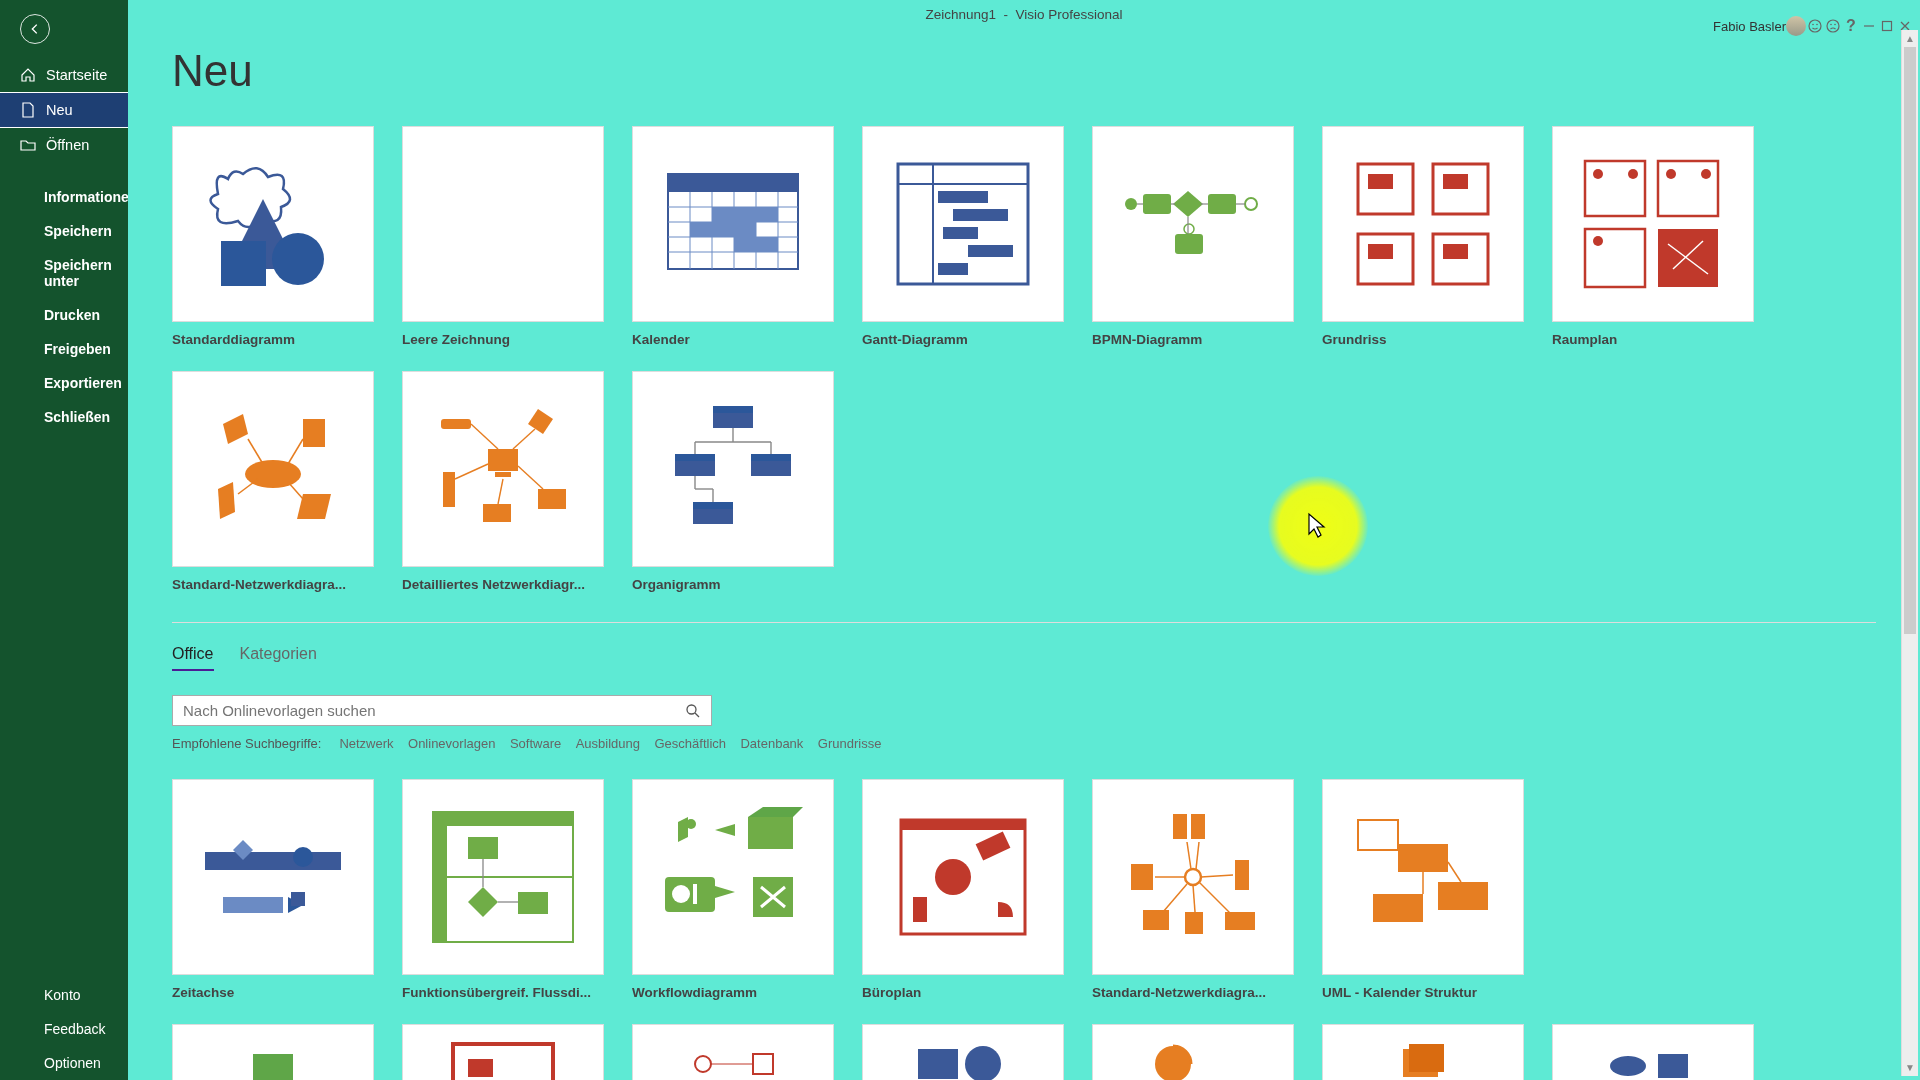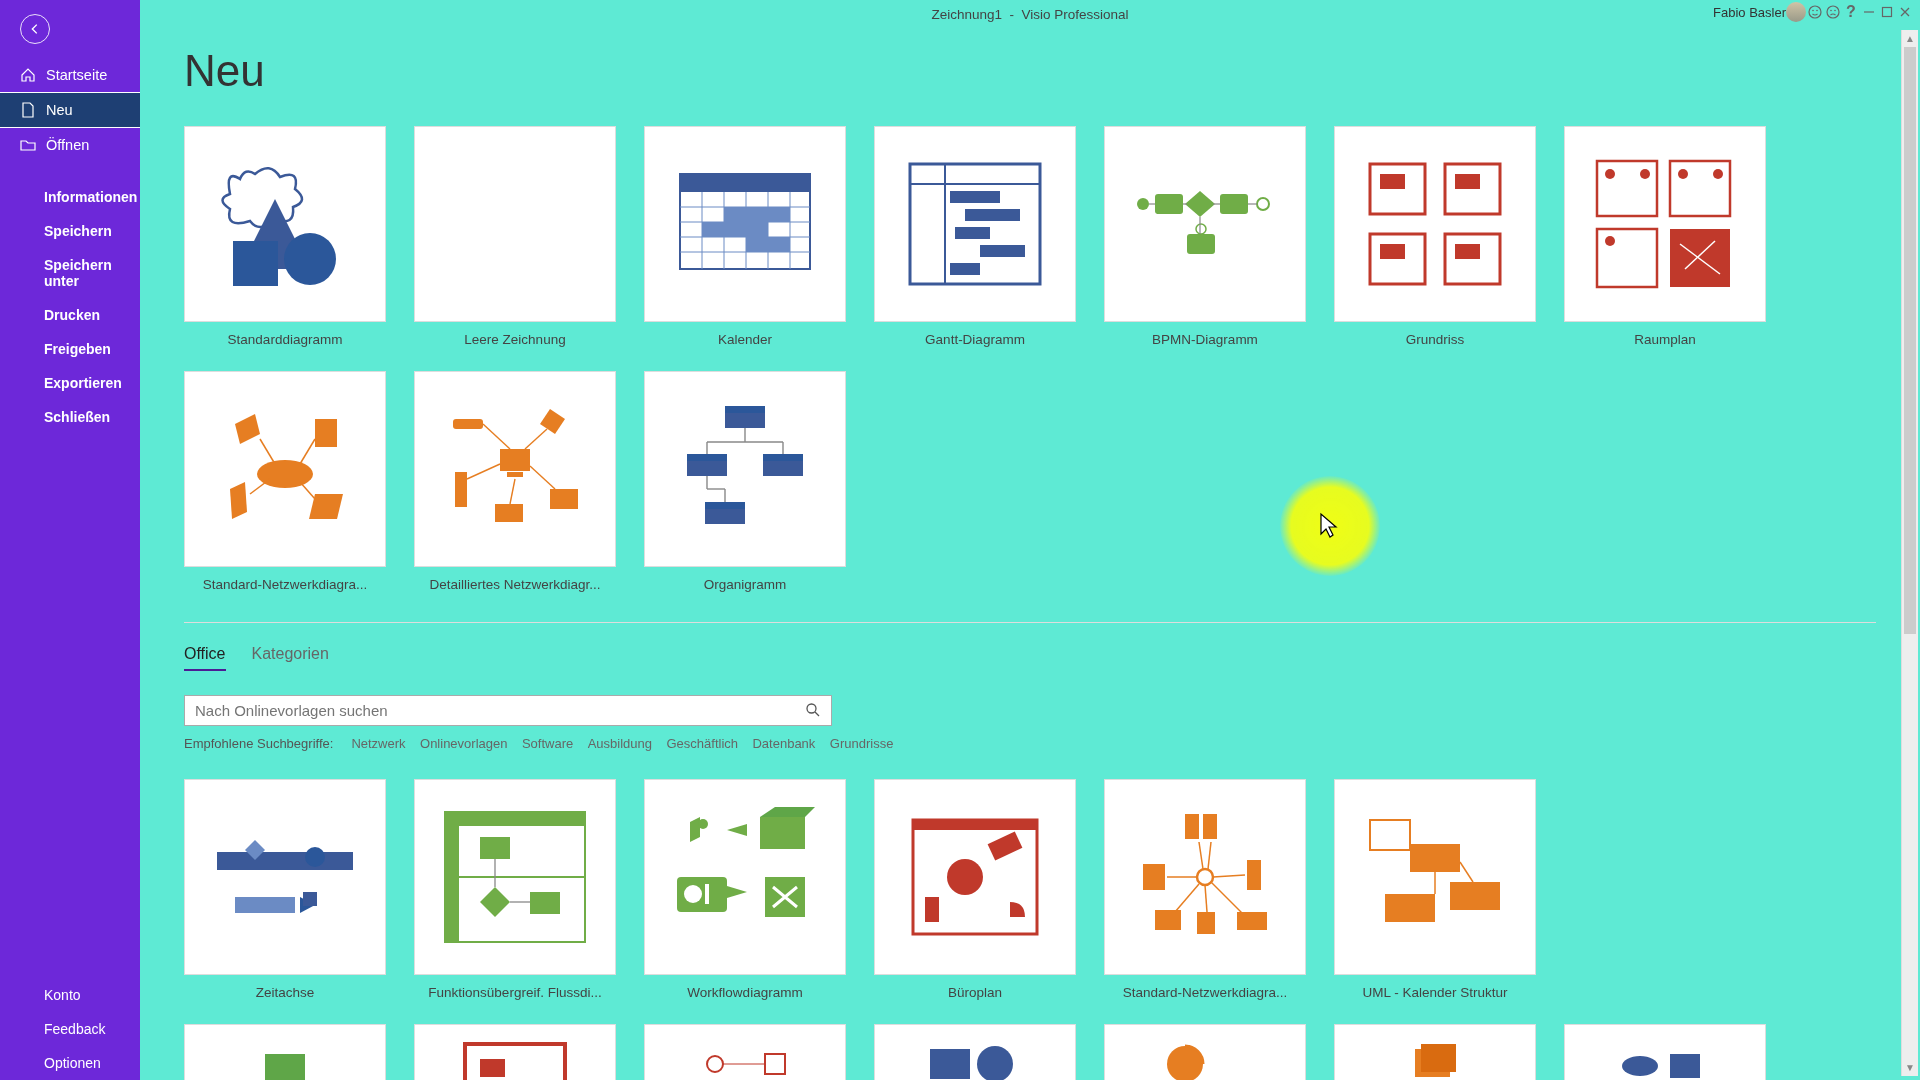--- a/index.html
+++ b/index.html
@@ -1,60 +1,60 @@
 <!DOCTYPE html>
 <html><head>
 <meta charset="utf-8">
 <style>
 * { margin: 0; padding: 0; box-sizing: border-box; font-family: "Segoe UI", Arial, sans-serif; }
 html, body { width: 1920px; height: 1080px; overflow: hidden; background: #f0f0f0; }
 
 .app { display: flex; width: 100%; height: 100%; }
 
 
-.sidebar { width: 140px; background: #6d28d9; display: flex; flex-direction: column; color: #fff; }
+.sidebar { width: 128px; background: #14532d; display: flex; flex-direction: column; color: #fff; }
 .back-btn { height: 58px; display: flex; align-items: center; padding-left: 20px; cursor: pointer; }
 .back-circle { width: 30px; height: 30px; border: 1.5px solid rgba(255,255,255,0.85); border-radius: 50%; display:flex; align-items:center; justify-content:center; }
 .nav-item { display: flex; align-items: center; padding: 9px 20px; font-size: 14.5px; cursor: pointer; gap: 10px; }
 .nav-item.active { background: #1e3f73; border: 1.5px solid #fff; margin: 0 -1px; }
 .nav-item .ico { width: 16px; height: 16px; display:flex; align-items:center; justify-content:center; }
 .nav-spacer { flex: 1; }
 .nav-item.sub { padding-left: 44px; font-size: 14px; font-weight: bold; }
 .nav-bottom .nav-item { padding-left: 44px; font-size: 14px; }
 
 
 .main { flex: 1; background: #5eead4; position: relative; display:flex; flex-direction:column; }
 
 
 .titlebar { height: 28px; display:flex; align-items:center; position:relative; }
 .titlebar .title { position:absolute; left:50%; transform:translateX(-50%); font-size: 13.5px; color:#444; }
-.titlebar .right { position:absolute; right:6px; top:2px; display:flex; align-items:center; gap:0;text-align:right; }
+.titlebar .right { position:absolute; right:6px; top:16px; display:flex; align-items:center; gap:0;text-align:right; }
 .titlebar .user { font-size: 13px; color:#333; }
 .avatar { width:20px; height:20px; border-radius:50%; background:linear-gradient(#d0c4a6,#998); }
 .winbtn { width:18px; height:18px; display:flex; align-items:center; justify-content:center; color:#555; cursor:pointer; }
 
 
 .content { flex:1; padding: 0 44px 0 44px; overflow-y:auto; position:relative; }
 .page-title { font-size: 44px; font-weight: 300; color:#333; margin: 18px 0 30px 0; }
 
 
 .grid { display:flex; flex-wrap:wrap; gap: 24px 28px; }
-.tile { width: 202px; display:flex; flex-direction:column; align-items:center; cursor:pointer; }
+.tile { width: 202px; display:flex; flex-direction:column; align-items:flex-start; cursor:pointer;font-weight:bold; }
 .thumb { width: 202px; height: 196px; border:1px solid #ddd; background:#fff; display:flex; align-items:center; justify-content:center; }
 .tile-label { font-size: 13.5px; color:#444; margin-top: 10px; text-align:center; }
 
 hr.section { border:none; border-top:1px solid #ddd; margin: 30px 0 22px 0; }
 
 
 .tabs { display:flex; gap: 26px; margin-bottom: 24px; }
 .tab { font-size: 16px; color:#666; padding-bottom:6px; cursor:pointer; }
 .tab.active { color:#222; border-bottom: 2px solid #4c1d95; }
 
 
-.search-wrap { width: 648px; border:1px solid #aaa; background:#fff; display:flex; padding: 6px 10px; margin-bottom: 10px; }
+.search-wrap { width: 540px; border:1px solid #aaa; background:#fff; display:flex; align-items:center; padding: 6px 10px; margin-bottom: 10px; }
 .search-wrap input { flex:1; border:none; outline:none; font-size:15px; background:transparent; }
 .search-ico { width:16px; height:16px; color:#555; cursor:pointer; }
 
 .suggest-row { display:flex; align-items:center; gap: 18px; font-size: 13px; color:#666; margin-bottom: 28px; }
 .suggest-row .lbl { color:#555; }
 .suggest-row a { color:#666; cursor:pointer; }
 
 
 .highlight { position:absolute; width: 100px; height:100px; border-radius:50%; background: radial-gradient(circle, rgba(255,255,0,0.9) 0%, rgba(255,255,0,0.85) 55%, rgba(255,255,0,0) 72%); display:flex; align-items:center; justify-content:center; pointer-events:none; }
 .cursor-svg { width:24px; height:28px; }

